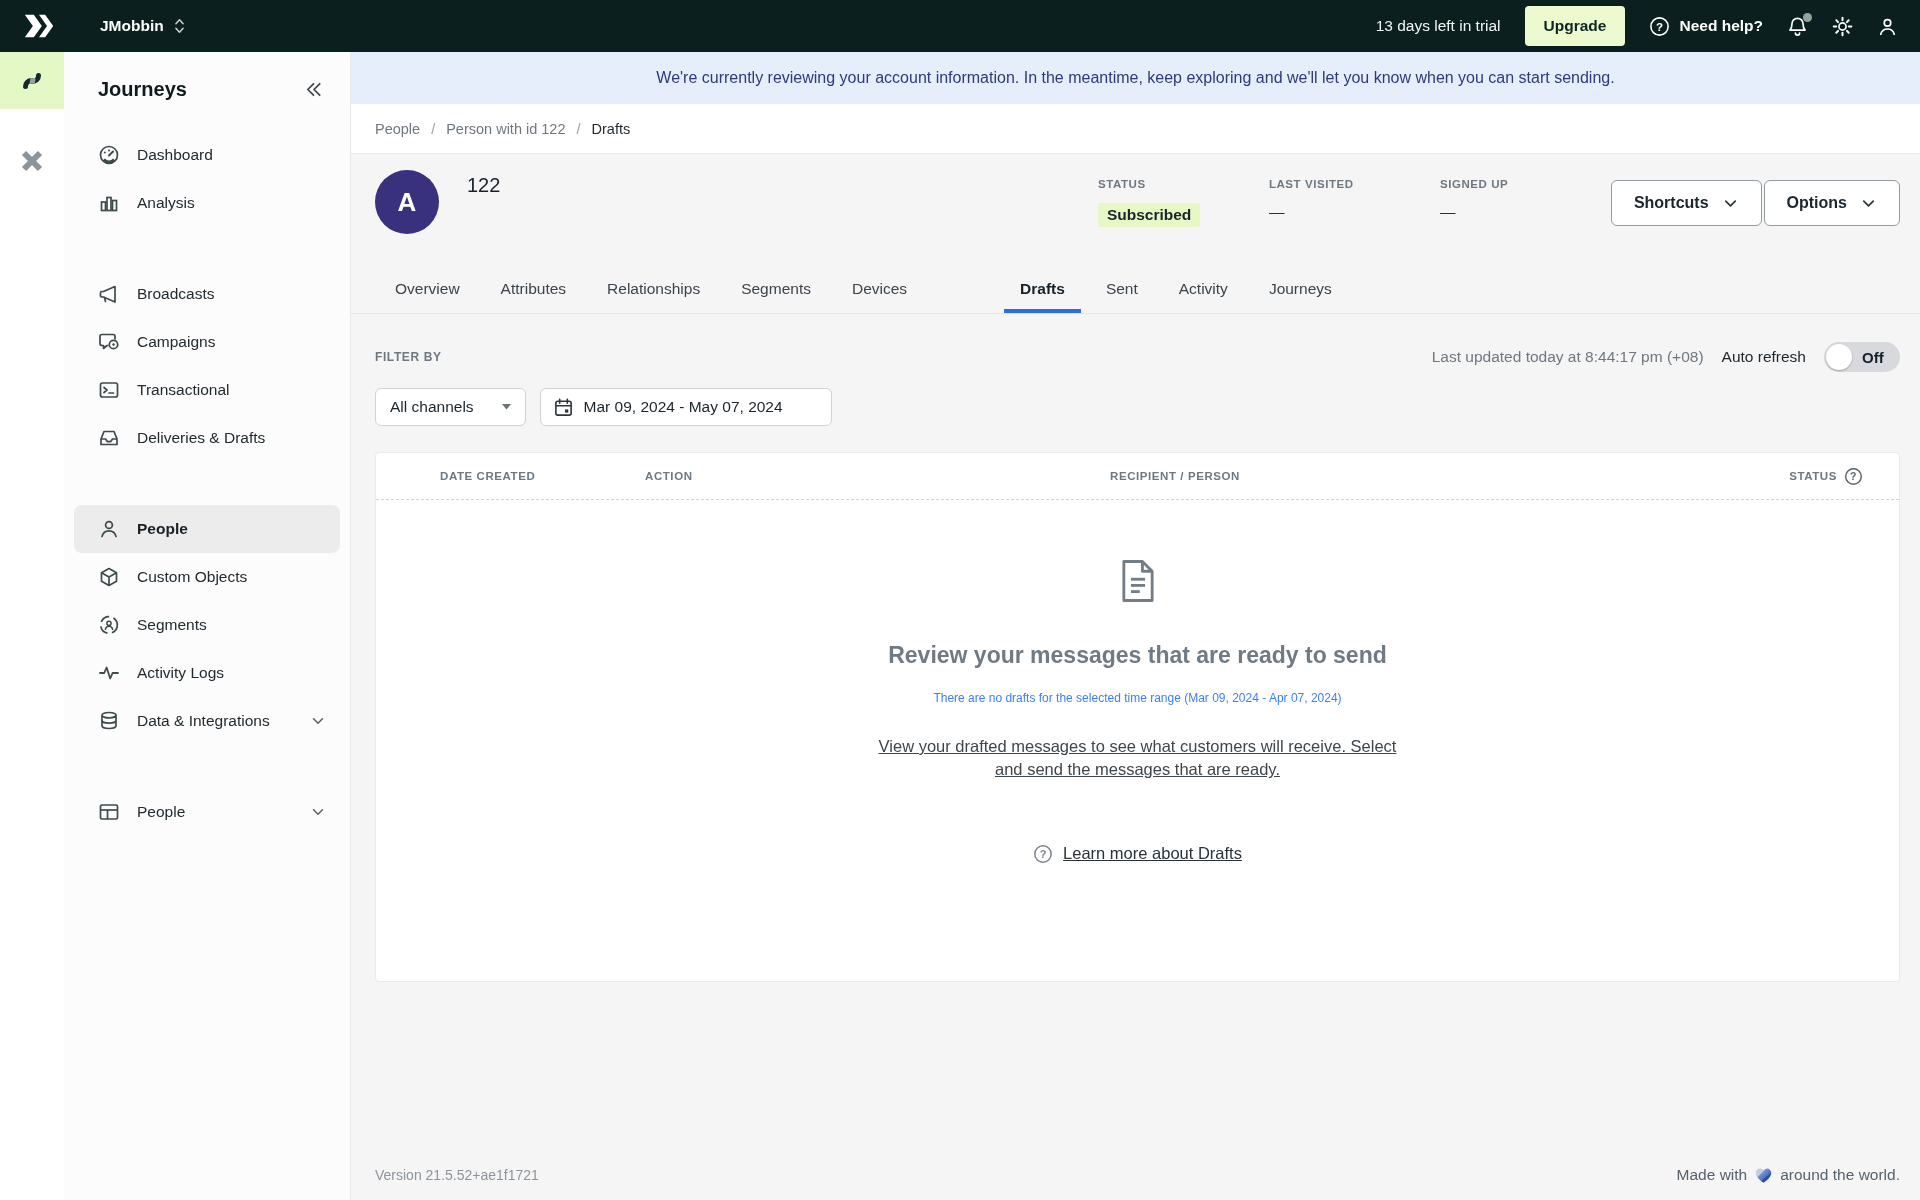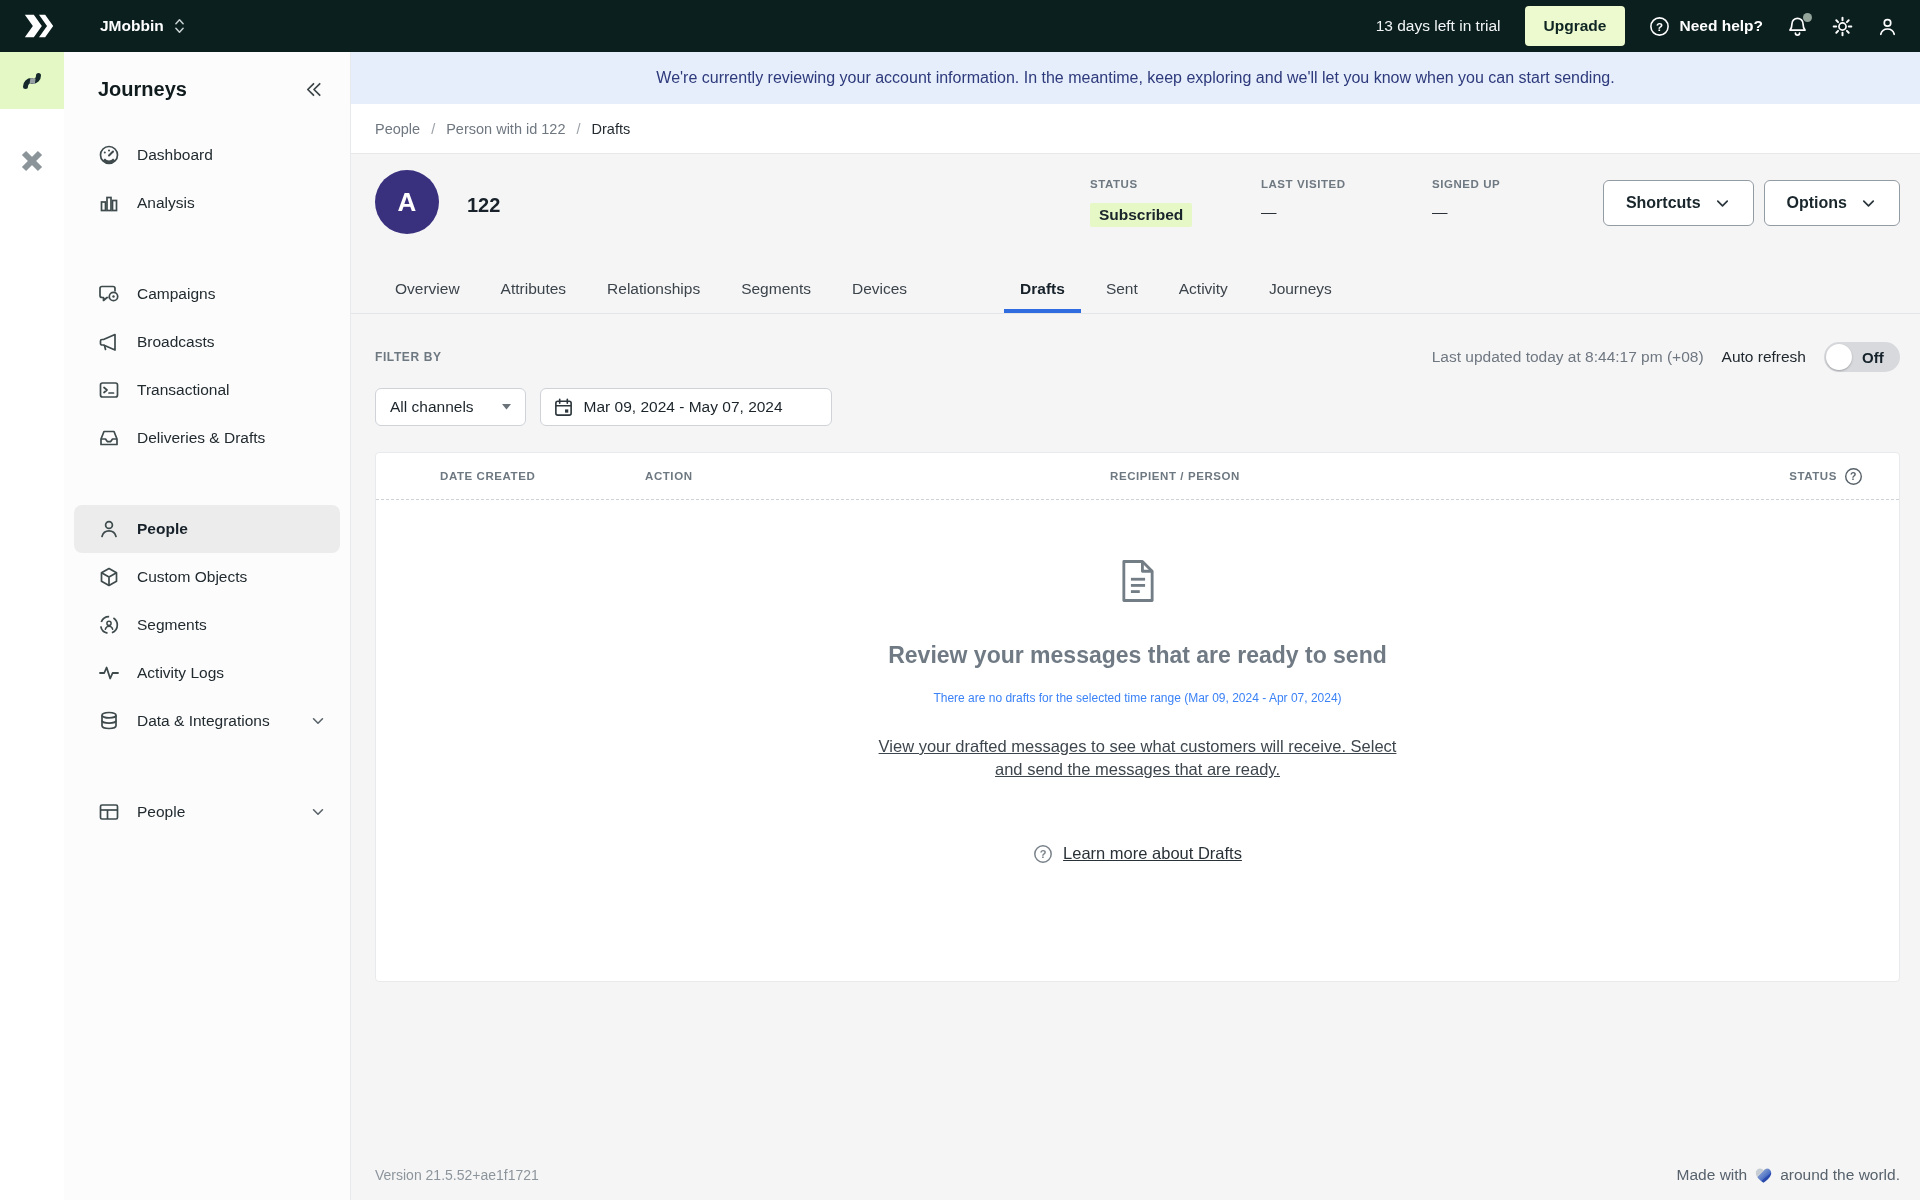--- a/index.html
+++ b/index.html
@@ -51,27 +51,27 @@
   .crumbs{height:50px;background:#fff;border-bottom:1px solid #e8e8e8;display:flex;align-items:center;gap:11px;padding:0 24px;font-size:14.5px;flex:none;}
   .crumb{color:#6f7780;cursor:pointer;}
   .crumb-sep{color:#9aa1a8;}
   .crumb-cur{color:#242b31;}
 
   .content{flex:1;padding:0 20px 0 24px;display:flex;flex-direction:column;min-height:0;}
 
   
   .phead{display:flex;align-items:flex-start;padding-top:16px;}
   .avatar{width:64px;height:64px;border-radius:50%;background:var(--avatar-bg);color:#fff;font-size:26px;font-weight:700;display:flex;align-items:center;justify-content:center;margin-right:28px;}
-  .pname{font-size:20px;font-weight:700;color:#19222a;margin-top:24px;}
+  .pname{font-size:20px;font-weight:400;color:#19222a;margin-top:4px;}
   .meta{margin-left:auto;display:flex;padding-top:8px;}
   .meta-col{width:171px;}
   .meta-label{font-size:11.5px;font-weight:700;letter-spacing:.05em;color:var(--muted);}
   .meta-value{margin-top:13px;font-size:15.5px;color:#2a3238;}
   .badge-sub{display:inline-block;background:var(--sub-bg);color:#18242a;font-weight:700;padding:3px 9px;border-radius:2px;}
-  .hbtns{display:flex;gap:10px;padding-top:10px;}
+  .hbtns{display:flex;gap:2px;padding-top:10px;}
   .hbtn{height:46px;background:#fff;border:1px solid #949ca3;border-radius:6px;display:flex;align-items:center;gap:13px;padding:0 22px;font-size:16px;font-weight:600;color:#19262c;cursor:pointer;}
   .hbtn .ic{color:#2a363c;}
 
   
   .tabs{margin:32px -20px 0 -24px;padding:0 28px;border-bottom:1px solid #e3e5e7;display:flex;gap:9px;flex:none;}
   .tab{padding:14px 16px 15px;font-size:15.5px;color:#3c444b;cursor:pointer;}
   .tab.active{font-weight:700;color:#16212a;box-shadow:inset 0 -4px 0 var(--accent);}
   .tab.gap-left{margin-left:72px;}
 
   
@@ -316,29 +316,29 @@
         </div>
         <div class="nav-item">
           <svg class="ic nico" width="22" height="22">
               <use href="#s-bars"></use>
             </svg>
           <span>Analysis</span>
         </div>
         <div class="nav-gap"></div>
         <div class="nav-item">
           <svg class="ic nico" width="22" height="22">
+              <use href="#s-megaphone"></use>
+            </svg>
+          <span>Broadcasts</span>
+        </div>
+        <div class="nav-item">
+          <svg class="ic nico" width="22" height="22">
               <use href="#s-campaign"></use>
             </svg>
           <span>Campaigns</span>
-        </div>
-        <div class="nav-item">
-          <svg class="ic nico" width="22" height="22">
-              <use href="#s-megaphone"></use>
-            </svg>
-          <span>Broadcasts</span>
         </div>
         <div class="nav-item">
           <svg class="ic nico" width="22" height="22">
               <use href="#s-terminal"></use>
             </svg>
           <span>Transactional</span>
         </div>
         <div class="nav-item">
           <svg class="ic nico" width="22" height="22">
               <use href="#s-inbox"></use>

